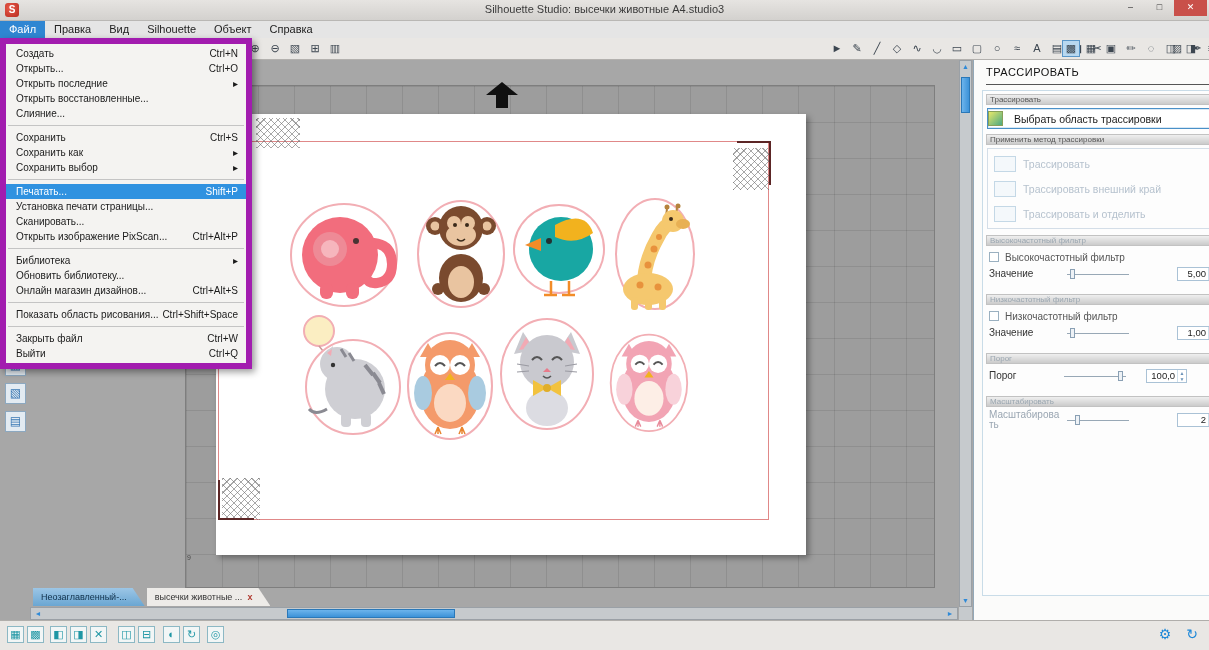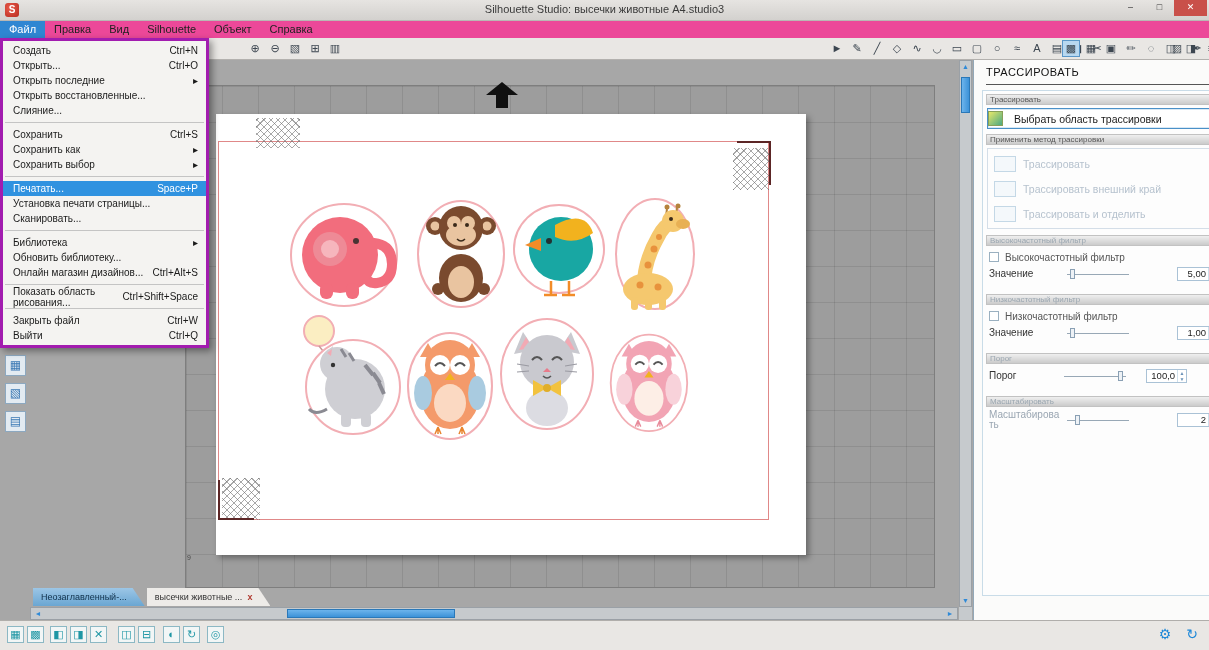--- a/index.html
+++ b/index.html
@@ -12,21 +12,21 @@
             background:linear-gradient(#e6e4e1,#d3d1ce);border-bottom:1px solid #b9b7b4;}
   .app-icon{position:absolute;left:5px;top:3px;width:14px;height:14px;border-radius:3px;
             background:radial-gradient(circle at 35% 35%,#e85a4a,#b82c20);color:#fff;
             font-size:10px;font-weight:bold;text-align:center;line-height:14px;}
   .title{position:absolute;left:0;top:3px;width:100%;text-align:center;font-size:11px;color:#3a3a3a;}
   .win-controls{position:absolute;right:2px;top:0;display:flex;height:16px;}
   .wbtn{width:29px;height:16px;font-size:9px;text-align:center;line-height:15px;color:#333;}
   .wbtn.close{width:33px;background:#c9504a;color:#fff;}
 
   
-  .menubar{position:absolute;left:0;top:21px;width:100%;height:17px;background:#ec4899;
+  .menubar{position:absolute;left:0;top:21px;width:100%;height:17px;background:#e5e5e5;
            display:flex;font-size:11px;}
   .mb-item{padding:0 9px;line-height:17px;color:#222;}
   .mb-item.active{background:#2f86d2;color:#fff;}
 
   
   .toolbar{position:absolute;left:0;top:38px;width:100%;height:22px;background:#e9e7e4;
            border-bottom:1px solid #b3b1ae;}
   .tb-group{position:absolute;top:2px;display:flex;gap:2px;}
   .tbi{width:18px;height:17px;font-size:11px;line-height:17px;text-align:center;color:#3c4650;}
   .tbi.active{background:#b8d8f0;border:1px solid #5a96c8;line-height:15px;}
@@ -113,22 +113,22 @@
   
   .bottombar{position:absolute;left:0;top:620px;width:100%;height:30px;background:#e9e7e4;
              border-top:1px solid #b0aeab;}
   .bgroup{position:absolute;top:5px;display:flex;gap:3px;}
   .bgroup .tbi{width:17px;height:17px;border:1px solid #8cb8c4;background:#f2f6f6;
                color:#1e96a4;font-size:11px;line-height:15px;}
   .status{position:absolute;right:8px;top:4px;display:flex;gap:9px;}
   .status .tbi{width:18px;height:18px;font-size:14px;line-height:18px;color:#1e88d8;border:none;background:none;}
 
   
-  .filemenu{position:absolute;left:0;top:38px;width:209px;background:#f4f3f1;
-            border:3px solid #a21caf;box-shadow:3px 3px 7px rgba(0,0,0,.4);z-index:100;
+  .filemenu{position:absolute;left:0;top:38px;width:252px;background:#f4f3f1;
+            border:6px solid #a21caf;box-shadow:3px 3px 7px rgba(0,0,0,.4);z-index:100;
             padding:2px 0;}
   .menu-item{display:flex;align-items:center;height:15px;padding:0 8px 0 10px;font-size:10px;color:#1a1a1a;}
   .menu-item .mi-extra{margin-left:auto;color:#1a1a1a;}
   .menu-item.hl{background:#3092e0;color:#fff;}
   .menu-item.hl .mi-extra{color:#fff;}
   .menu-sep{height:1px;background:#c4c4c4;margin:4px 2px;}
 </style>
 </head>
 <body>
 
@@ -530,30 +530,34 @@
         <span class="mi-label">Сохранить как</span>
         <span class="mi-extra">▸</span>
       </div>
       <div class="menu-item">
         <span class="mi-label">Сохранить выбор</span>
         <span class="mi-extra">▸</span>
       </div>
       <div class="menu-sep"></div>
       <div class="menu-item hl">
         <span class="mi-label">Печатать...</span>
-        <span class="mi-extra">Space+P</span>
+        <span class="mi-extra">Shift+P</span>
       </div>
       <div class="menu-item">
         <span class="mi-label">Установка печати страницы...</span>
         <span class="mi-extra"></span>
       </div>
       <div class="menu-item">
         <span class="mi-label">Сканировать...</span>
         <span class="mi-extra"></span>
       </div>
+      <div class="menu-item">
+        <span class="mi-label">Открыть изображение PixScan...</span>
+        <span class="mi-extra">Ctrl+Alt+P</span>
+      </div>
       <div class="menu-sep"></div>
       <div class="menu-item">
         <span class="mi-label">Библиотека</span>
         <span class="mi-extra">▸</span>
       </div>
       <div class="menu-item">
         <span class="mi-label">Обновить библиотеку...</span>
         <span class="mi-extra"></span>
       </div>
       <div class="menu-item">

